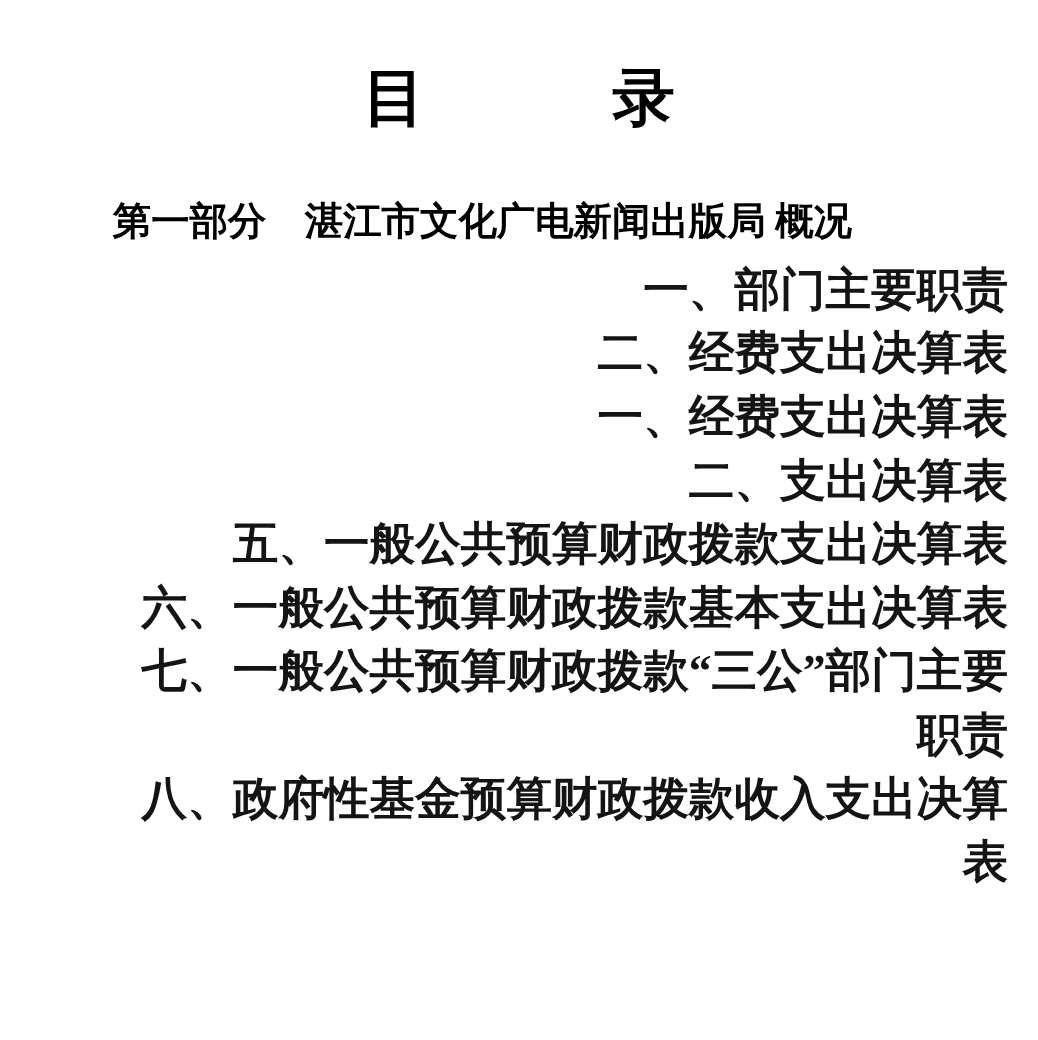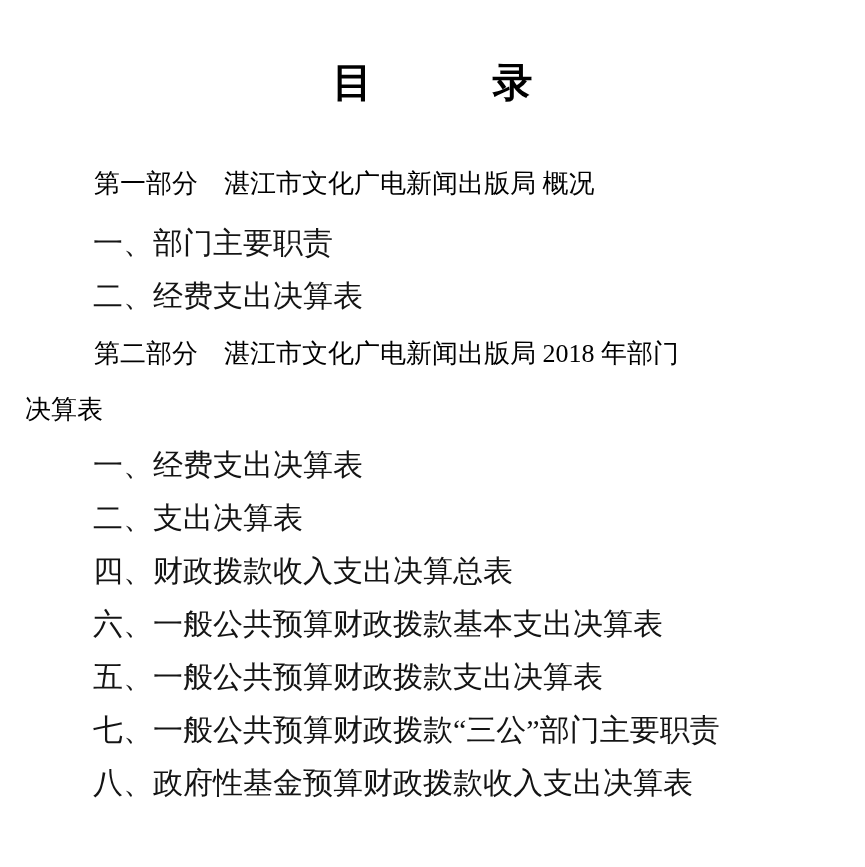--- a/index.html
+++ b/index.html
@@ -16,74 +16,73 @@
   }
   .page {
     box-sizing: border-box;
     width: 865px;
     height: 867px;
     padding: 0 25px 0 25px;
     background: #ffffff;
   }
   .doc-title {
     margin: 55px 0 0 0;
-    font-size: 40px;
+    font-size: 52px;
     font-weight: bold;
     line-height: 56px;
     text-align: center;
     white-space: pre;
   }
   .part-heading {
     margin: 0;
-    font-size: 26px;
-    font-weight: normal;
+    font-size: 32px;
+    font-weight: bold;
     line-height: 56px;
     text-indent: 69px;
   }
   .part-heading.first {
     margin-top: 45px;
   }
   .part-heading.second {
     margin-top: 4px;
   }
   .toc-item {
     margin: 0;
-    font-size: 30px;
-    font-weight: normal;
+    font-size: 38px;
+    font-weight: bold;
     line-height: 53px;
     text-indent: 68px;
     color: #141414;
+    text-align: right;
   }
   .toc-item.gap-top {
     margin-top: 4px;
   }
 </style>
 </head>
 <body>
 
 <div class="page">
 
   <h1 class="doc-title">目　　　录</h1>
 
   <p class="part-heading first">第一部分　湛江市文化广电新闻出版局 概况</p>
 
   <p class="toc-item gap-top">一、部门主要职责</p>
 
   <p class="toc-item">二、经费支出决算表</p>
 
-  <p class="part-heading second"><span>第二部分　湛江市文化广电新闻出版局 2018 年部门</span><br><span>决算表</span></p>
 
   <p class="toc-item">一、经费支出决算表</p>
 
   <p class="toc-item">二、支出决算表</p>
 
 
-  <p class="toc-item">四、财政拨款收入支出决算总表</p>
+
+  <p class="toc-item">五、一般公共预算财政拨款支出决算表</p>
 
   <p class="toc-item">六、一般公共预算财政拨款基本支出决算表</p>
-
-  <p class="toc-item">五、一般公共预算财政拨款支出决算表</p>
 
   <p class="toc-item">七、一般公共预算财政拨款“三公”部门主要职责</p>
 
   <p class="toc-item">八、政府性基金预算财政拨款收入支出决算表</p>
 
 </div>
 
 </body></html>

